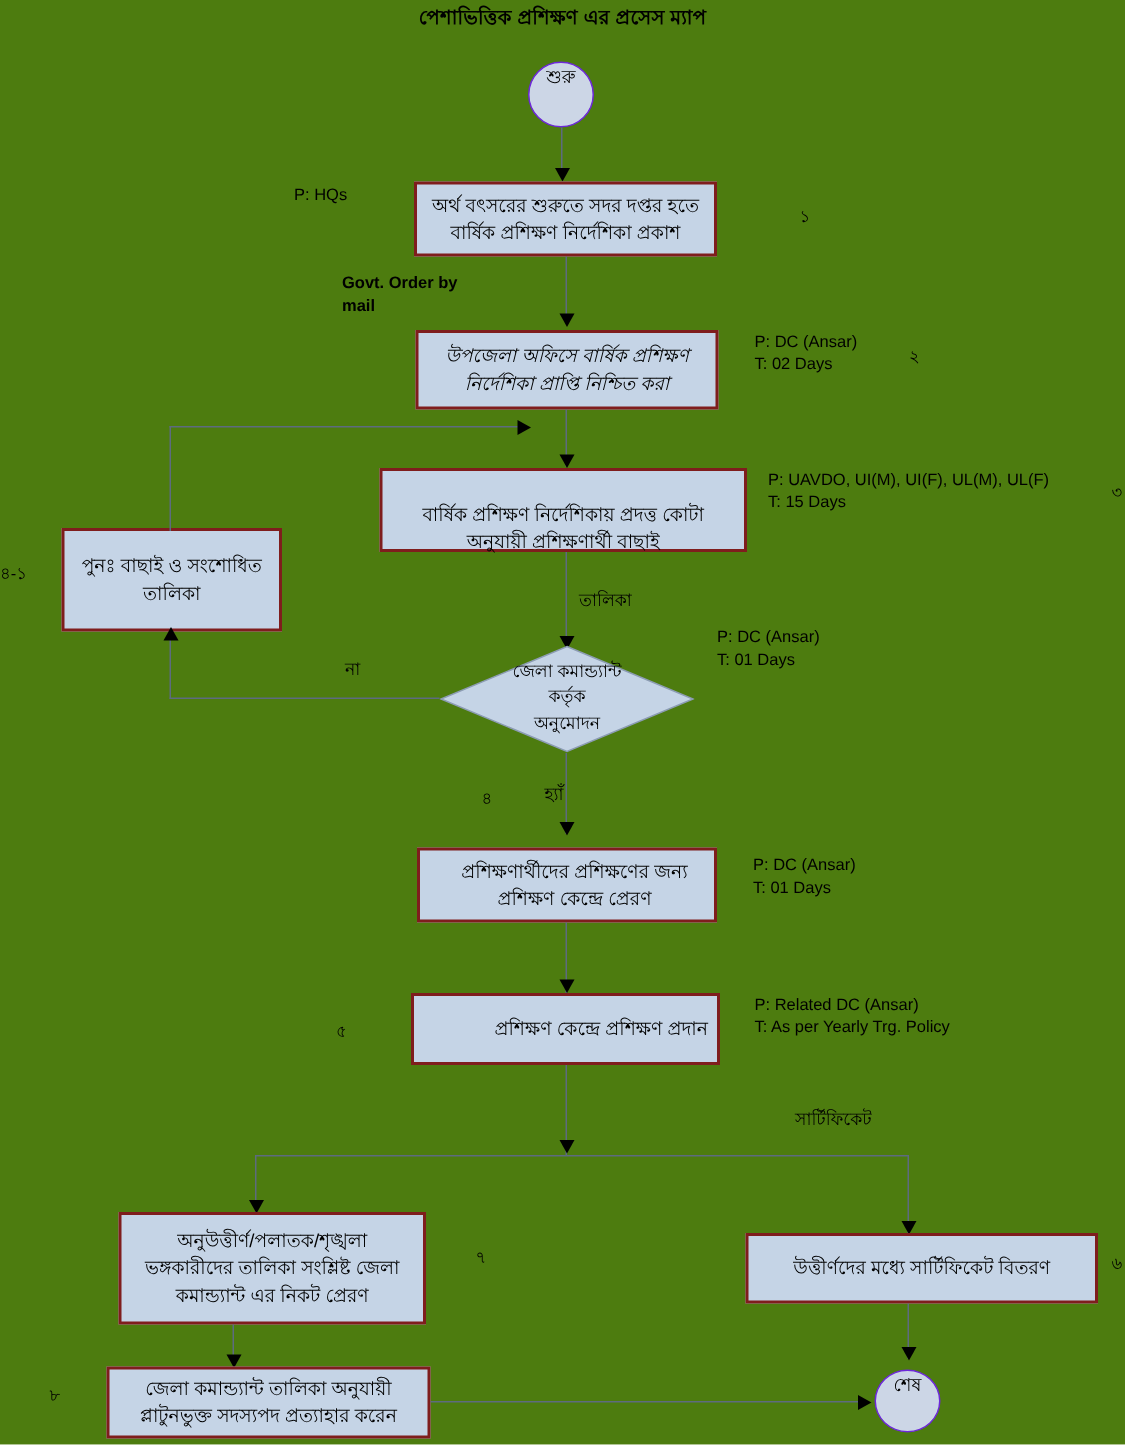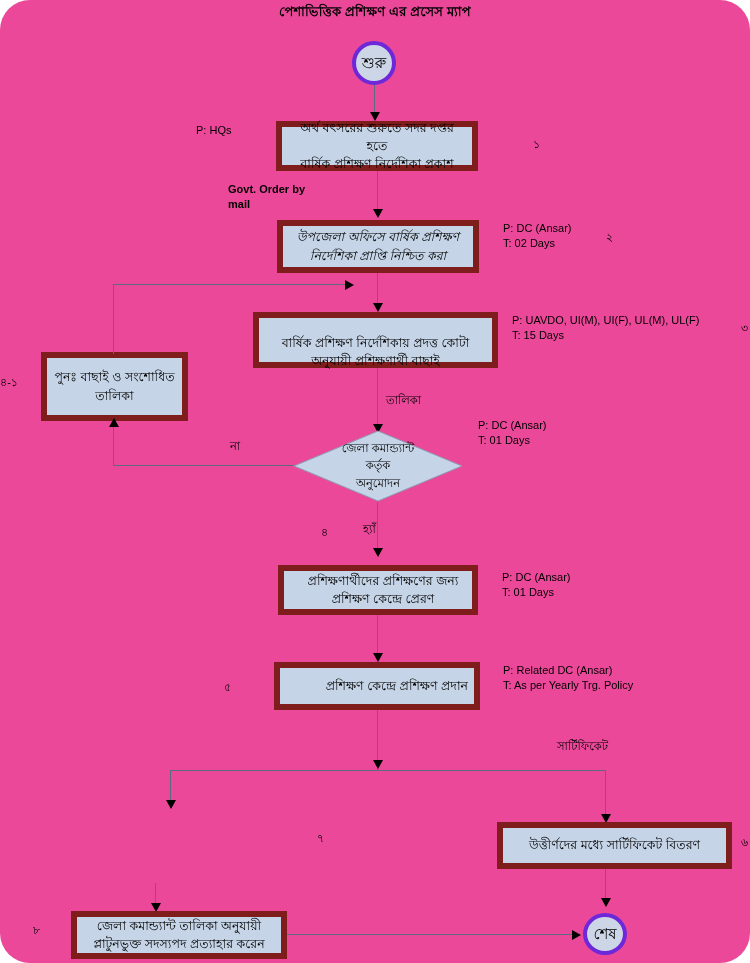--- a/index.html
+++ b/index.html
@@ -4,59 +4,57 @@
 <style>
   html,body{margin:0;padding:0;background:#ffffff;}
   body{
     font-family:"Liberation Sans","DejaVu Sans",sans-serif;
     color:#000;
   }
   #canvas{
     position:relative;
     width:750px;
     height:963px;
-    background:#ec4899;
+    background:#4d7c0f;
     overflow:hidden;
-    border-radius:30px;
   }
   .title{
     position:absolute;
     left:0; top:2px;
     width:750px;
     text-align:center;
     font-size:13px;
     font-weight:bold;
     letter-spacing:.2px;
   }
   
   .node{
     position:absolute;
     box-sizing:border-box;
     background:#c5d4e6;
-    border:6px solid #7f1d1d;
+    border:2px solid #7f1d1d;
     display:flex;
     align-items:center;
     justify-content:center;
     text-align:center;
     font-size:12.5px;
     line-height:1.45;
     padding:4px 6px;
     box-shadow:0 0 0 0 rgba(0,0,0,0);
   }
   .ellipse{
     position:absolute;
     box-sizing:border-box;
     background:#ccd6e6;
-    border:4px solid #6d28d9;
+    border:1px solid #6d28d9;
     border-radius:50%;
     display:flex;
-    align-items:center;
     justify-content:center;
     text-align:center;
-    font-size:15px;
+    font-size:12px;
   }
   .diamond-wrap{
     position:absolute;
   }
   .diamond-wrap svg{display:block;}
   .diamond-text{
     position:absolute;
     left:0; top:0;
     width:100%; height:100%;
     display:flex;
@@ -203,28 +201,33 @@
   <div class="node" style="left:274px;top:662px;width:206px;height:48px;justify-content:flex-end;">
     <span style="white-space:pre-line;">প্রশিক্ষণ কেন্দ্রে প্রশিক্ষণ প্রদান</span>
   </div>
   <div class="ann en" style="left:503px;top:663px;">P: Related DC (Ansar)
 T: As per Yearly Trg. Policy</div>
   <div class="step-no" style="left:224px;top:679px;">৫</div>
 
   <div class="vline" style="left:377px;top:710px;height:60px;"></div>
   <div class="arrow-down" style="left:373px;top:760px;"></div>
   <div class="hline" style="left:170px;top:770px;width:436px;"></div>
-  <div class="edge-label" style="left:530px;top:738px;margin-left:27px;">সার্টিফিকেট</div>
+  <div class="edge-label" style="left:530px;top:738px;">সার্টিফিকেট</div>
 
   <div class="vline" style="left:170px;top:770px;height:38px;"></div>
   <div class="arrow-down" style="left:166px;top:800px;"></div>
 
   <div class="vline" style="left:605px;top:770px;height:52px;"></div>
   <div class="arrow-down" style="left:601px;top:814px;"></div>
 
+  <div class="node" style="left:79px;top:808px;width:205px;height:75px;">
+    <span style="white-space:pre-line;">অনুউত্তীর্ণ/পলাতক/শৃঙ্খলা
+ভঙ্গকারীদের তালিকা সংশ্লিষ্ট  জেলা
+কমান্ড্যান্ট এর নিকট প্রেরণ</span>
+  </div>
   <div class="step-no" style="left:317px;top:830px;">৭</div>
 
   <div class="node" style="left:497px;top:822px;width:235px;height:47px;">
     <span style="white-space:pre-line;">উত্তীর্ণদের মধ্যে সার্টিফিকেট বিতরণ</span>
   </div>
   <div class="step-no" style="left:741px;top:834px;">৬</div>
 
   <div class="vline" style="left:155px;top:883px;height:26px;"></div>
   <div class="arrow-down" style="left:151px;top:903px;"></div>
 

